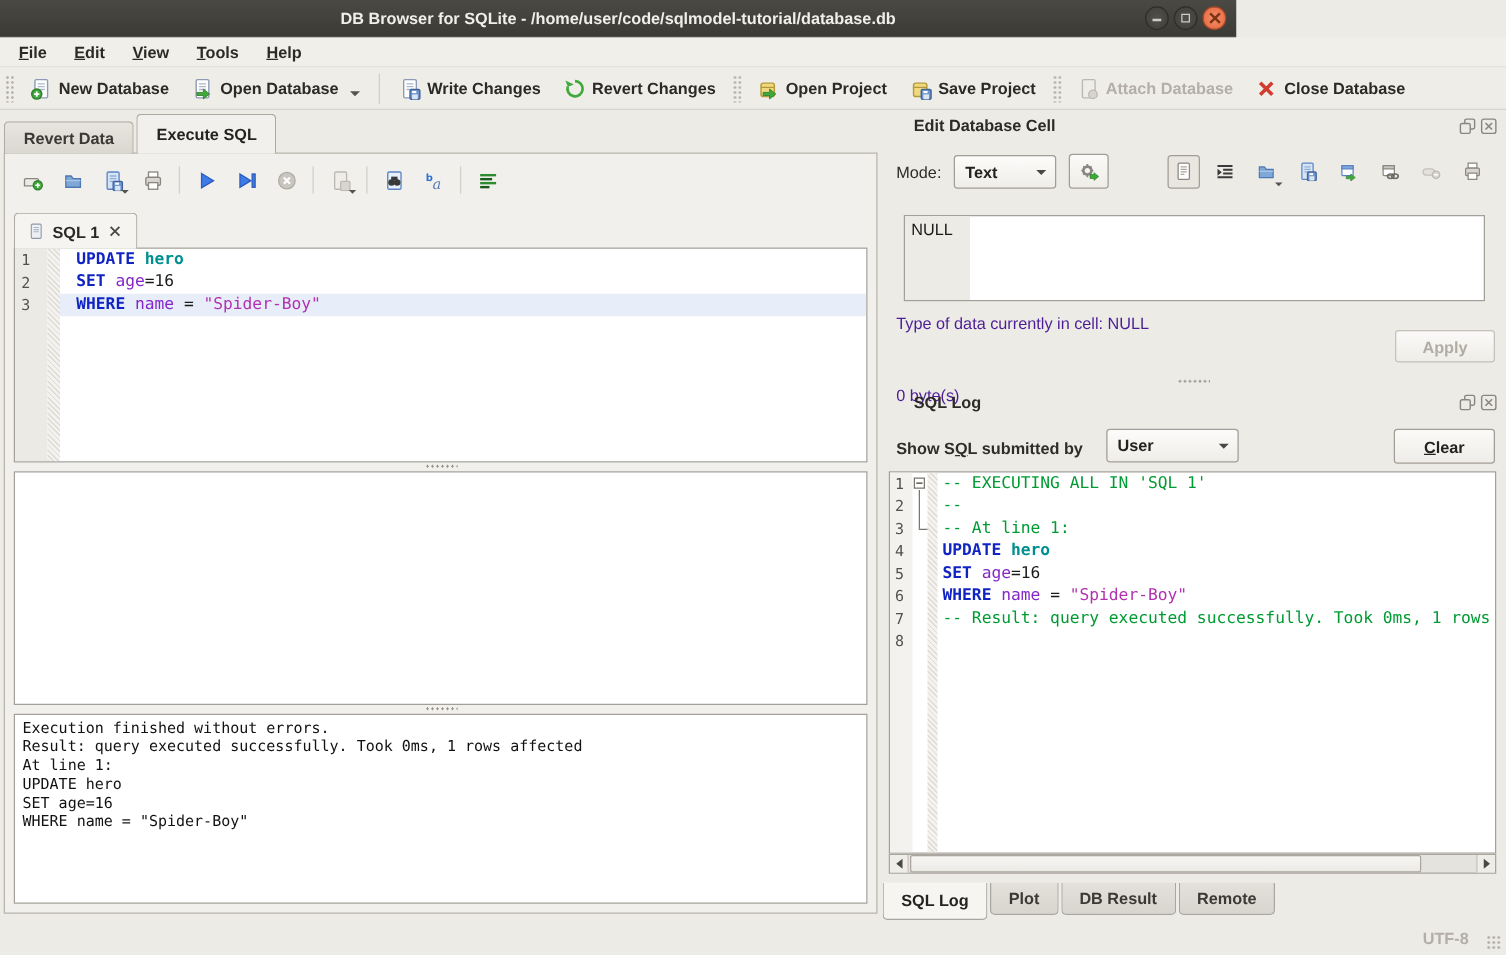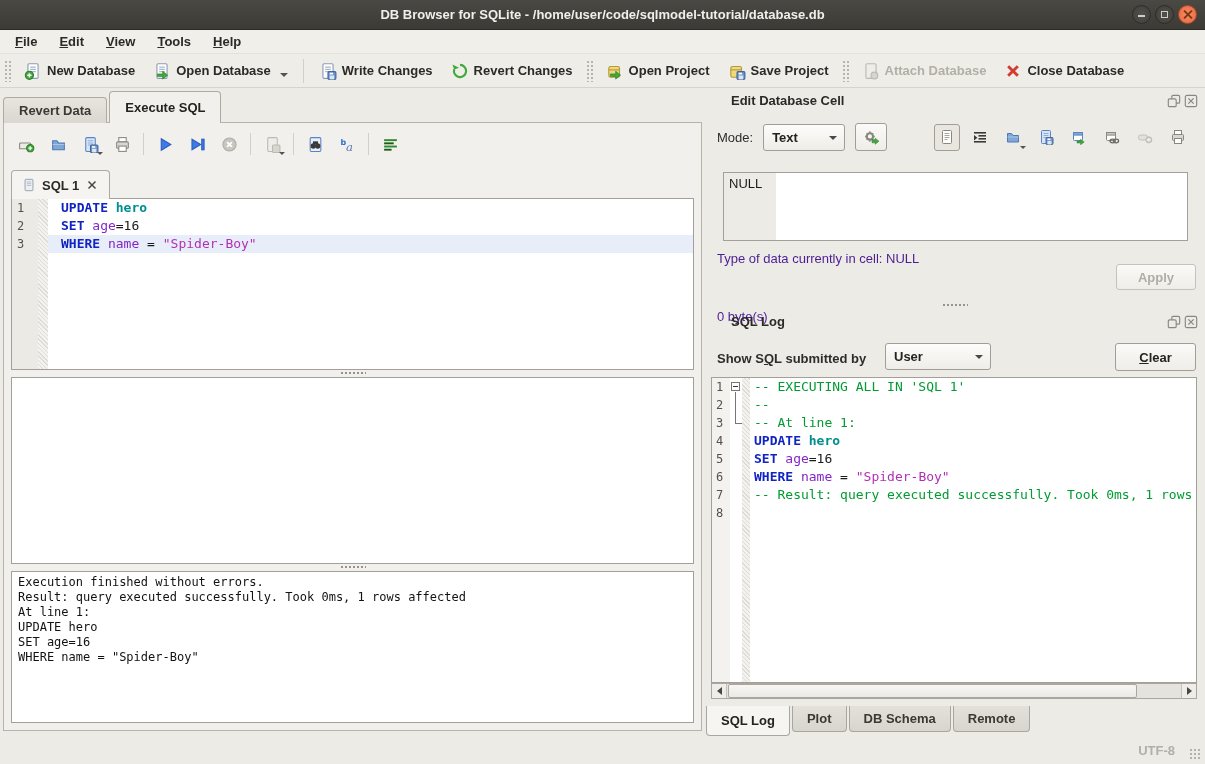--- a/index.html
+++ b/index.html
@@ -1,20 +1,20 @@
 <!DOCTYPE html>
 <html><head>
 <meta charset="utf-8">
 <style>
   * { margin:0; padding:0; box-sizing:border-box; }
   html,body { width:1205px; height:764px; overflow:hidden; }
   body { font-family:"Liberation Sans", sans-serif; font-size:13px; background:#EDEBE6; color:#2E2D2A; position:relative; }
 
   
-  #titlebar { position:absolute; left:0; top:0; width:1205px; height:30px;
+  #titlebar { position:absolute; left:0; top:0; width:989px; height:30px;
     background:linear-gradient(#4A4944,#3B3A35); border-bottom:1px solid #2C2B27;
     display:flex; align-items:center; justify-content:center; }
   #titlebar .title { color:#F1EFEC; font-weight:bold; font-size:13px; }
   .winbtns { position:absolute; right:8px; top:5px; display:flex; gap:4px; }
   .winbtn { width:19px; height:19px; border-radius:50%; background:radial-gradient(#52504B,#403E3A);
     border:1px solid #2E2D29; position:relative; }
   .winbtn.close { background:radial-gradient(#F2926C,#E8633A); border-color:#B14A26; }
   .winbtn .glyph-min { position:absolute; left:5px; top:9px; width:7px; height:2px; background:#CFCCC5; }
   .winbtn .glyph-max { position:absolute; left:5px; top:5px; width:7px; height:7px; border:1.5px solid #CFCCC5; }
   .winbtn .glyph-x { position:absolute; left:4px; top:4px; width:9px; height:9px; }
@@ -528,21 +528,21 @@
         <div class="sb-thumb"></div>
       </div>
     <div class="sb-btn right">
         <span class="tri-r"></span>
       </div>
   </div>
 
   <div id="bottom-tabs">
       <div class="btab active">SQL Log</div>
       <div class="btab">Plot</div>
-      <div class="btab">DB Schema</div>
+      <div class="btab">DB Result</div>
       <div class="btab">Remote</div>
     </div>
 </div>
 
 <div id="statusbar">
   <span id="encoding">UTF-8</span>
   <div id="grip"></div>
 </div>
 
 </body></html>

